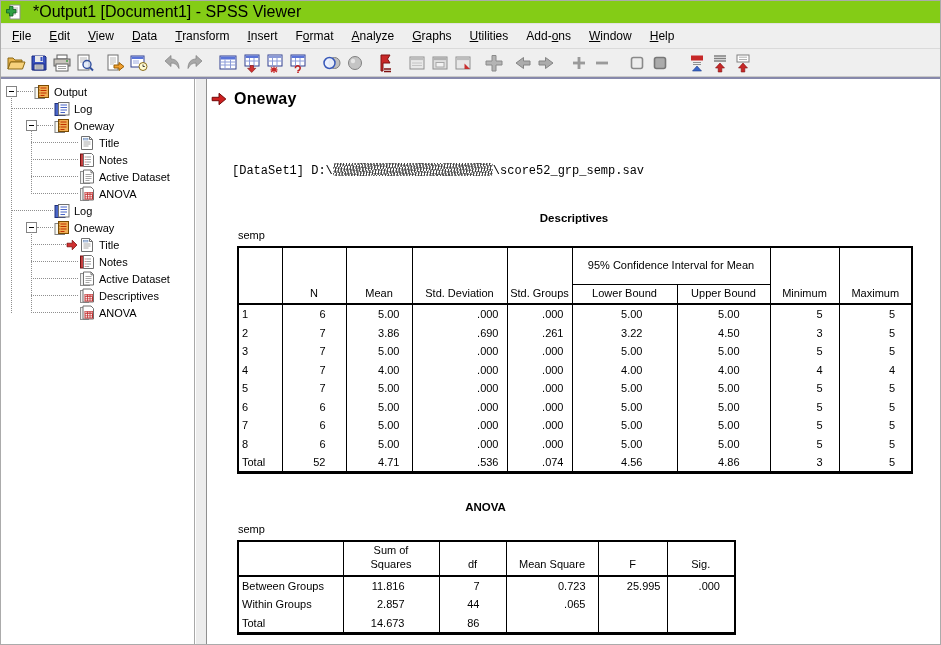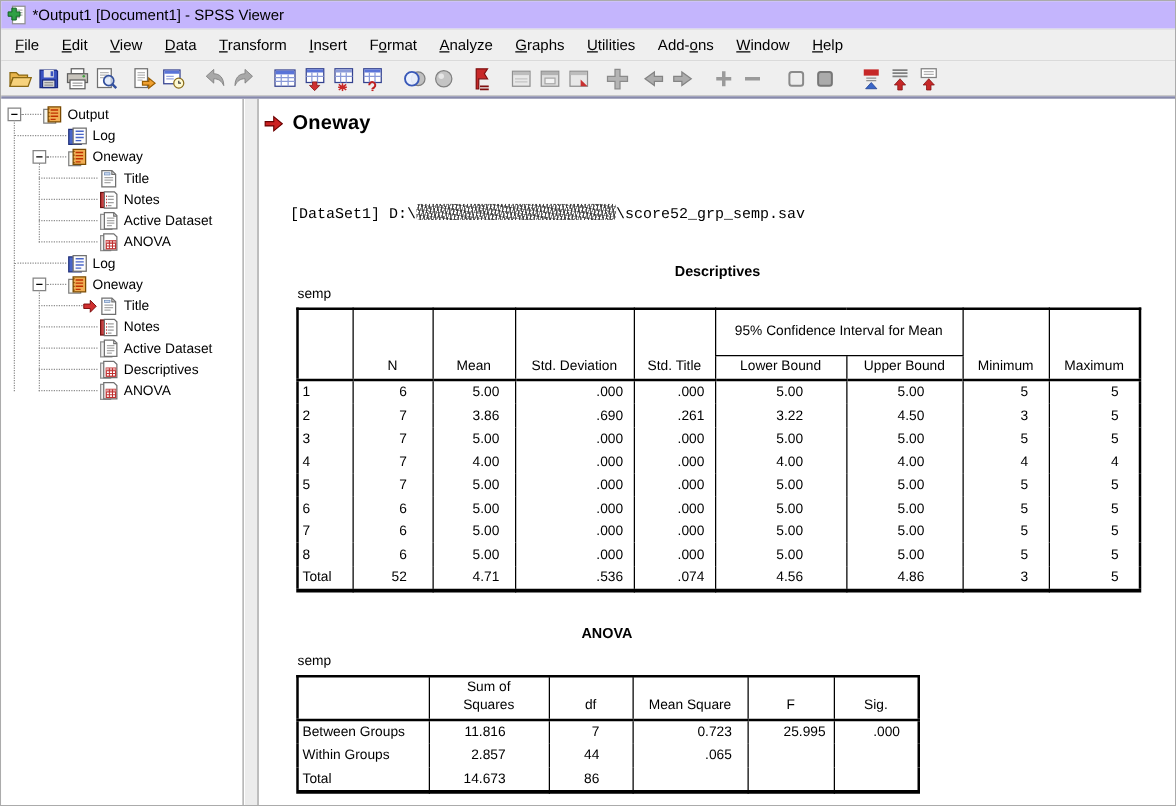--- a/index.html
+++ b/index.html
@@ -1,19 +1,19 @@
 <!DOCTYPE html>
 <html><head>
 <meta charset="utf-8">
 <style>
   html,body{margin:0;padding:0;background:#fff;}
   body{width:941px;height:645px;overflow:hidden;font-family:"Liberation Sans",sans-serif;color:#000;}
   .window{width:941px;height:645px;box-sizing:border-box;border:1px solid #ABABAB;display:flex;flex-direction:column;background:#fff;}
   
-  .titlebar{height:22px;flex:0 0 22px;background:#c4b5fd;display:flex;align-items:center;gap:5px;padding-left:4px;font-size:12px;}
+  .titlebar{height:22px;flex:0 0 22px;background:#84cc16;display:flex;align-items:center;gap:12px;padding-left:4px;font-size:16px;}
   .app-icon svg{width:16px;height:16px;display:block}
   
   .menubar{height:24px;flex:0 0 24px;background:#EFEFEF;border-top:1px solid #E2E2E2;border-bottom:1px solid #DADADA;display:flex;align-items:center;padding-left:2px;font-size:12px;}
   .menu-item{padding:3px 9px;cursor:default;}
   
   .toolbar{height:27px;flex:0 0 27px;background:#EFEFEF;border-bottom:1px solid #C9C9C9;display:flex;align-items:center;padding-left:3px;}
   .tb{width:23px;height:23px;border:none;background:transparent;padding:1px;margin:0;display:flex;align-items:center;justify-content:center;cursor:default;}
   .tb svg{width:20px;height:20px;display:block}
   .tb-gap{display:inline-block;height:23px;}
   
@@ -499,21 +499,21 @@
             <col style="width: 93px;">
             <col style="width: 69px;">
             <col style="width: 73px;">
           </colgroup>
           <thead>
             <tr style="height: 37px;">
               <th rowspan="2"></th>
               <th rowspan="2">N</th>
               <th rowspan="2">Mean</th>
               <th rowspan="2">Std. Deviation</th>
-              <th rowspan="2">Std. Title</th>
+              <th rowspan="2">Std. Groups</th>
               <th class="ci" colspan="2">95% Confidence Interval for Mean</th>
               <th rowspan="2">Minimum</th>
               <th rowspan="2">Maximum</th>
             </tr>
             <tr style="height: 18px;">
               <th>Lower Bound</th>
               <th>Upper Bound</th>
             </tr>
           </thead>
           <tbody>

